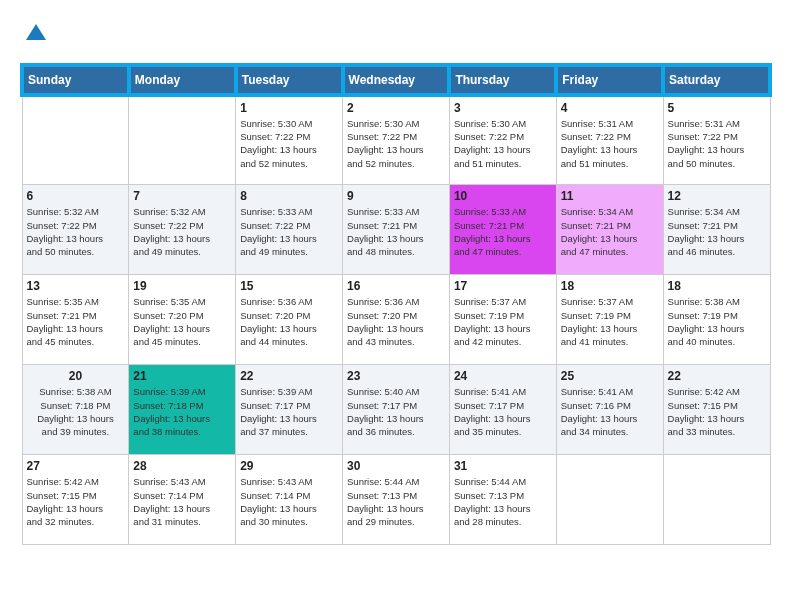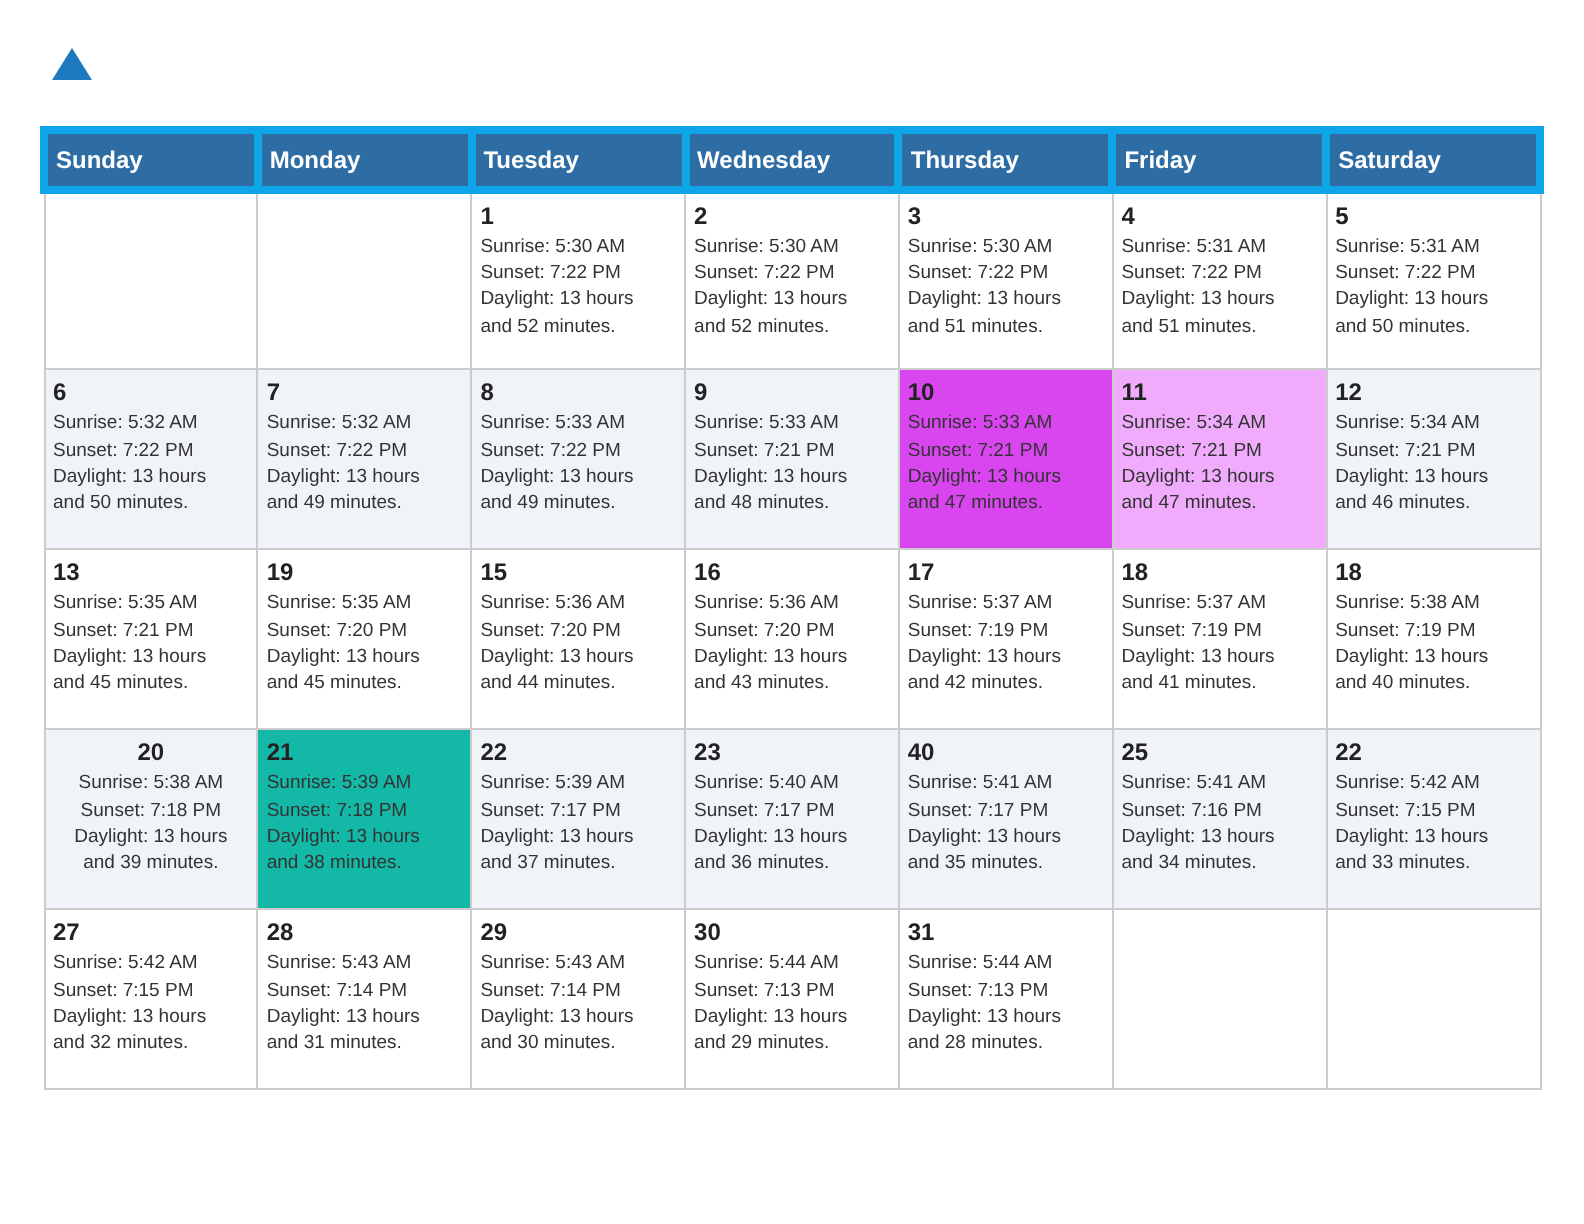--- a/index.html
+++ b/index.html
@@ -280,21 +280,21 @@
 and 37 minutes.</div>
         </td>
         <td style="background: rgb(240, 244, 248);">
           <span class="day-number">23</span>
           <div class="day-info" style="white-space: pre-line;">Sunrise: 5:40 AM
 Sunset: 7:17 PM
 Daylight: 13 hours
 and 36 minutes.</div>
         </td>
         <td style="background: rgb(240, 244, 248);">
-          <span class="day-number">40</span>
+          <span class="day-number">24</span>
           <div class="day-info" style="white-space: pre-line;">Sunrise: 5:41 AM
 Sunset: 7:17 PM
 Daylight: 13 hours
 and 35 minutes.</div>
         </td>
         <td style="background: rgb(240, 244, 248); margin-top: 16px;">
           <span class="day-number">25</span>
           <div class="day-info" style="white-space: pre-line;">Sunrise: 5:41 AM
 Sunset: 7:16 PM
 Daylight: 13 hours

